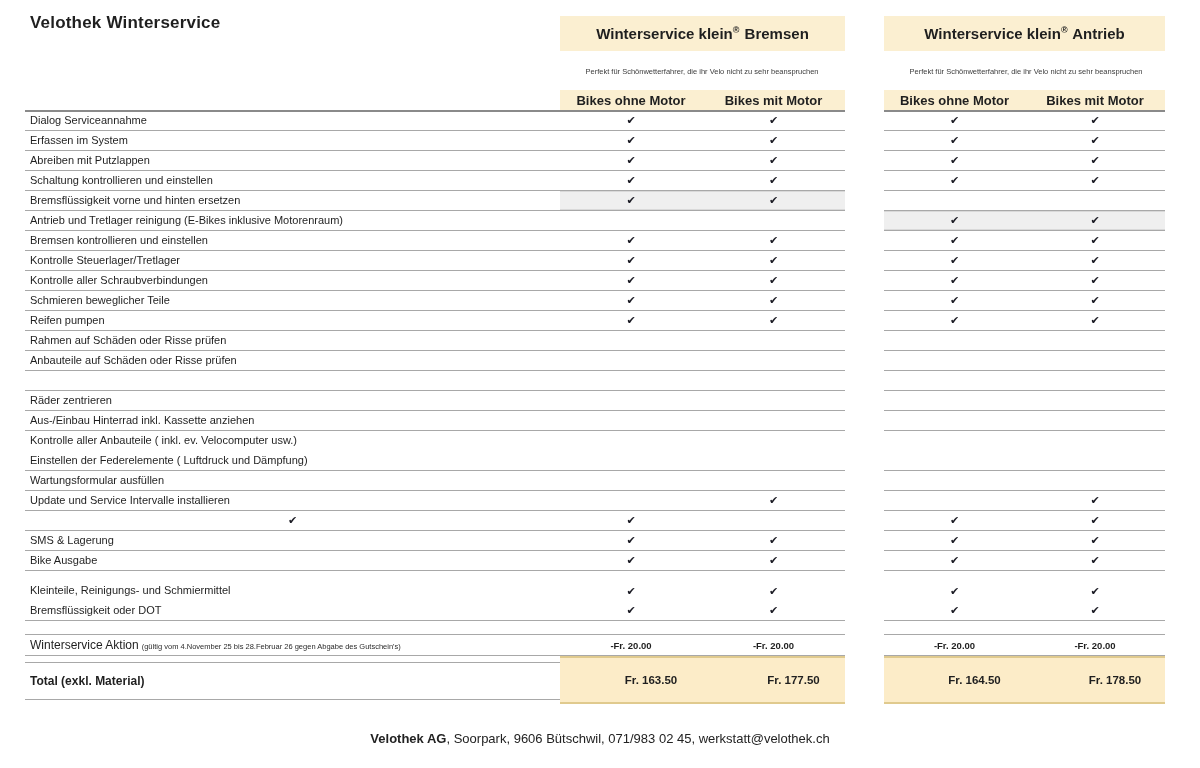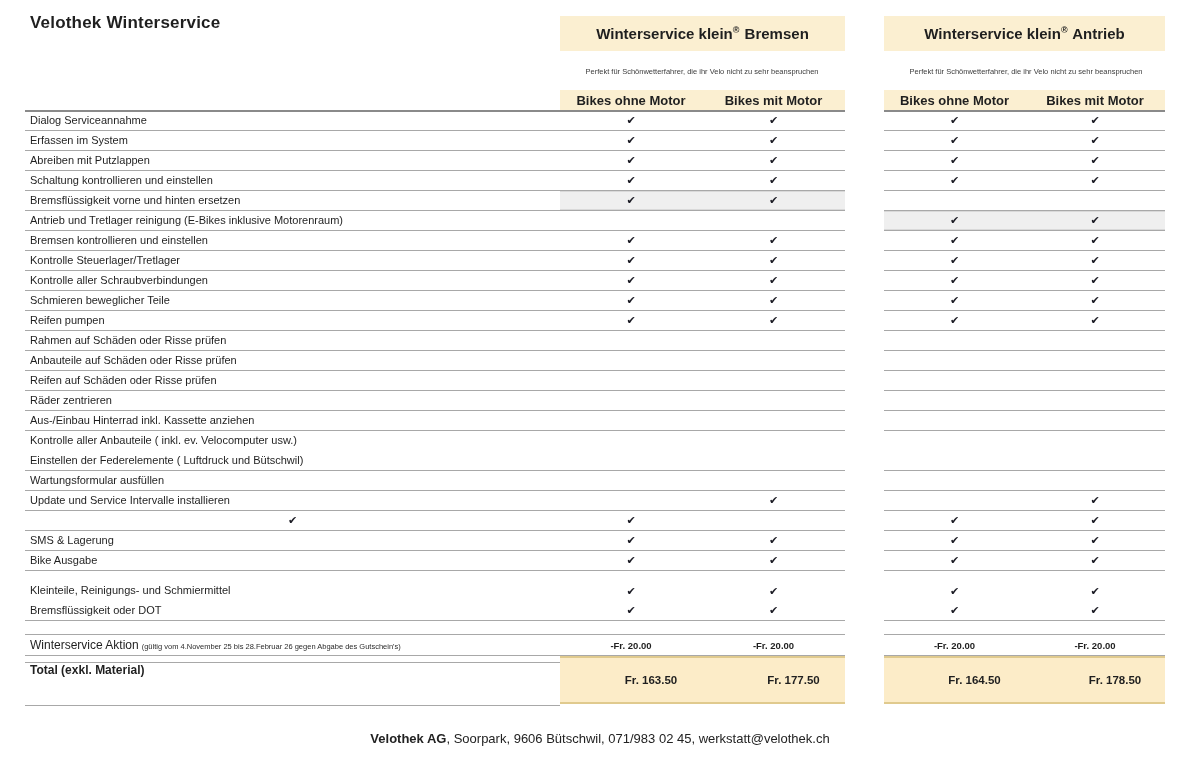--- a/index.html
+++ b/index.html
@@ -40,21 +40,21 @@
   .ccell{display:flex;align-items:center;justify-content:center;}
   .check{font-size:11px;line-height:1;color:#1b1b24;}
   .hl{background:var(--hl);box-shadow:inset 0 1px 0 #d9d9d9, inset 0 -1px 0 #d9d9d9;}
   
   .aktion-row{height:21px;top:635px;border-bottom:1px solid var(--line);}
   .aktion-label-wrap{display:flex;align-items:baseline;padding-left:5px;white-space:nowrap;overflow:hidden;line-height:20px;}
   #aktion-label{font-size:12px;}
   #aktion-note{font-size:7.5px;margin-left:3px;color:#2b2b2b;}
   .price-sm{font-weight:bold;font-size:9.5px;}
   
-  #total-label-box{left:25px;top:662px;width:535px;height:44px;border-top:1px solid var(--line);border-bottom:1px solid var(--line);display:flex;box-sizing:border-box;}
+  #total-label-box{left:25px;top:662px;width:535px;height:38px;border-top:1px solid var(--line);border-bottom:1px solid var(--line);display:flex;align-items:center;box-sizing:border-box;}
   #total-label{font-weight:bold;font-size:12px;padding-left:5px;}
   .total-band{top:656px;height:48px;background:var(--cream2);border-top:2px solid var(--tan);border-bottom:2px solid var(--tan);display:grid;box-sizing:border-box;}
   #total-band-1{left:560px;width:285px;grid-template-columns:142px 143px;}
   #total-band-2{left:884px;width:281px;grid-template-columns:141px 140px;}
   .price-lg{font-weight:bold;font-size:11.5px;padding-left:40px;}
   
   #footer{left:0;top:731px;width:1200px;text-align:center;font-size:13px;color:#222;}
   #footer .b{font-weight:bold;}
 </style>
 </head>
@@ -279,21 +279,20 @@
       <div class="trow left-row bordered" style="top: 351px; height: 20px;">
         <div class="row-label">Anbauteile auf Schäden oder Risse prüfen</div>
         <div class="ccell"></div>
         <div class="ccell"></div>
       </div>
       <div class="trow right-row bordered" style="top: 351px; height: 20px;">
         <div class="ccell"></div>
         <div class="ccell"></div>
       </div>
       <div class="trow left-row bordered" style="top: 371px; height: 20px;">
-        <div class="row-label">Reifen auf Schäden oder Risse prüfen</div>
         <div class="ccell"></div>
         <div class="ccell"></div>
       </div>
       <div class="trow right-row bordered" style="top: 371px; height: 20px;">
         <div class="ccell"></div>
         <div class="ccell"></div>
       </div>
       <div class="trow left-row bordered" style="top: 391px; height: 20px;">
         <div class="row-label">Räder zentrieren</div>
         <div class="ccell"></div>
@@ -315,21 +314,21 @@
       <div class="trow left-row" style="top: 431px; height: 20px;">
         <div class="row-label">Kontrolle aller Anbauteile ( inkl. ev. Velocomputer usw.)</div>
         <div class="ccell"></div>
         <div class="ccell"></div>
       </div>
       <div class="trow right-row" style="top: 431px; height: 20px;">
         <div class="ccell"></div>
         <div class="ccell"></div>
       </div>
       <div class="trow left-row bordered" style="top: 451px; height: 20px;">
-        <div class="row-label">Einstellen der Federelemente ( Luftdruck und Bütschwil)</div>
+        <div class="row-label">Einstellen der Federelemente ( Luftdruck und Dämpfung)</div>
         <div class="ccell"></div>
         <div class="ccell"></div>
       </div>
       <div class="trow right-row bordered" style="top: 451px; height: 20px;">
         <div class="ccell"></div>
         <div class="ccell"></div>
       </div>
       <div class="trow left-row bordered" style="top: 471px; height: 20px;">
         <div class="row-label">Wartungsformular ausfüllen</div>
         <div class="ccell"></div>

